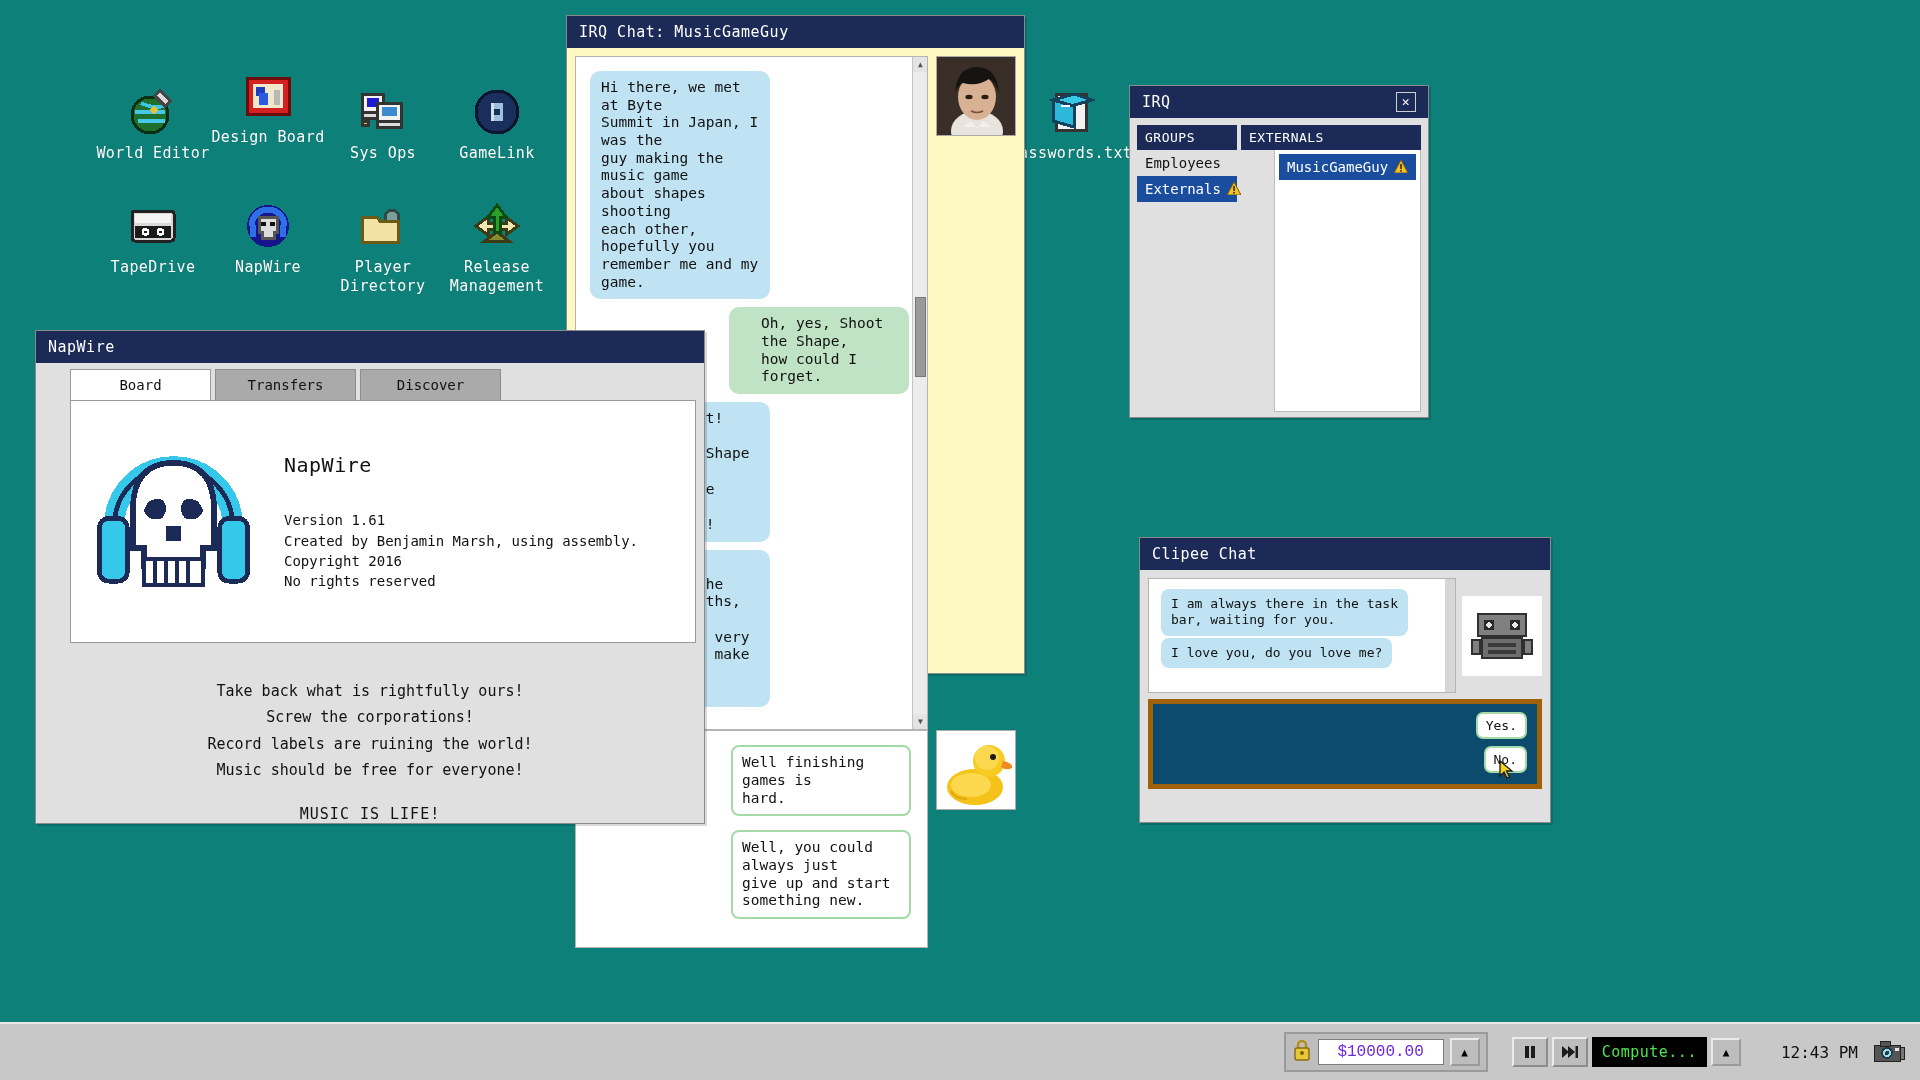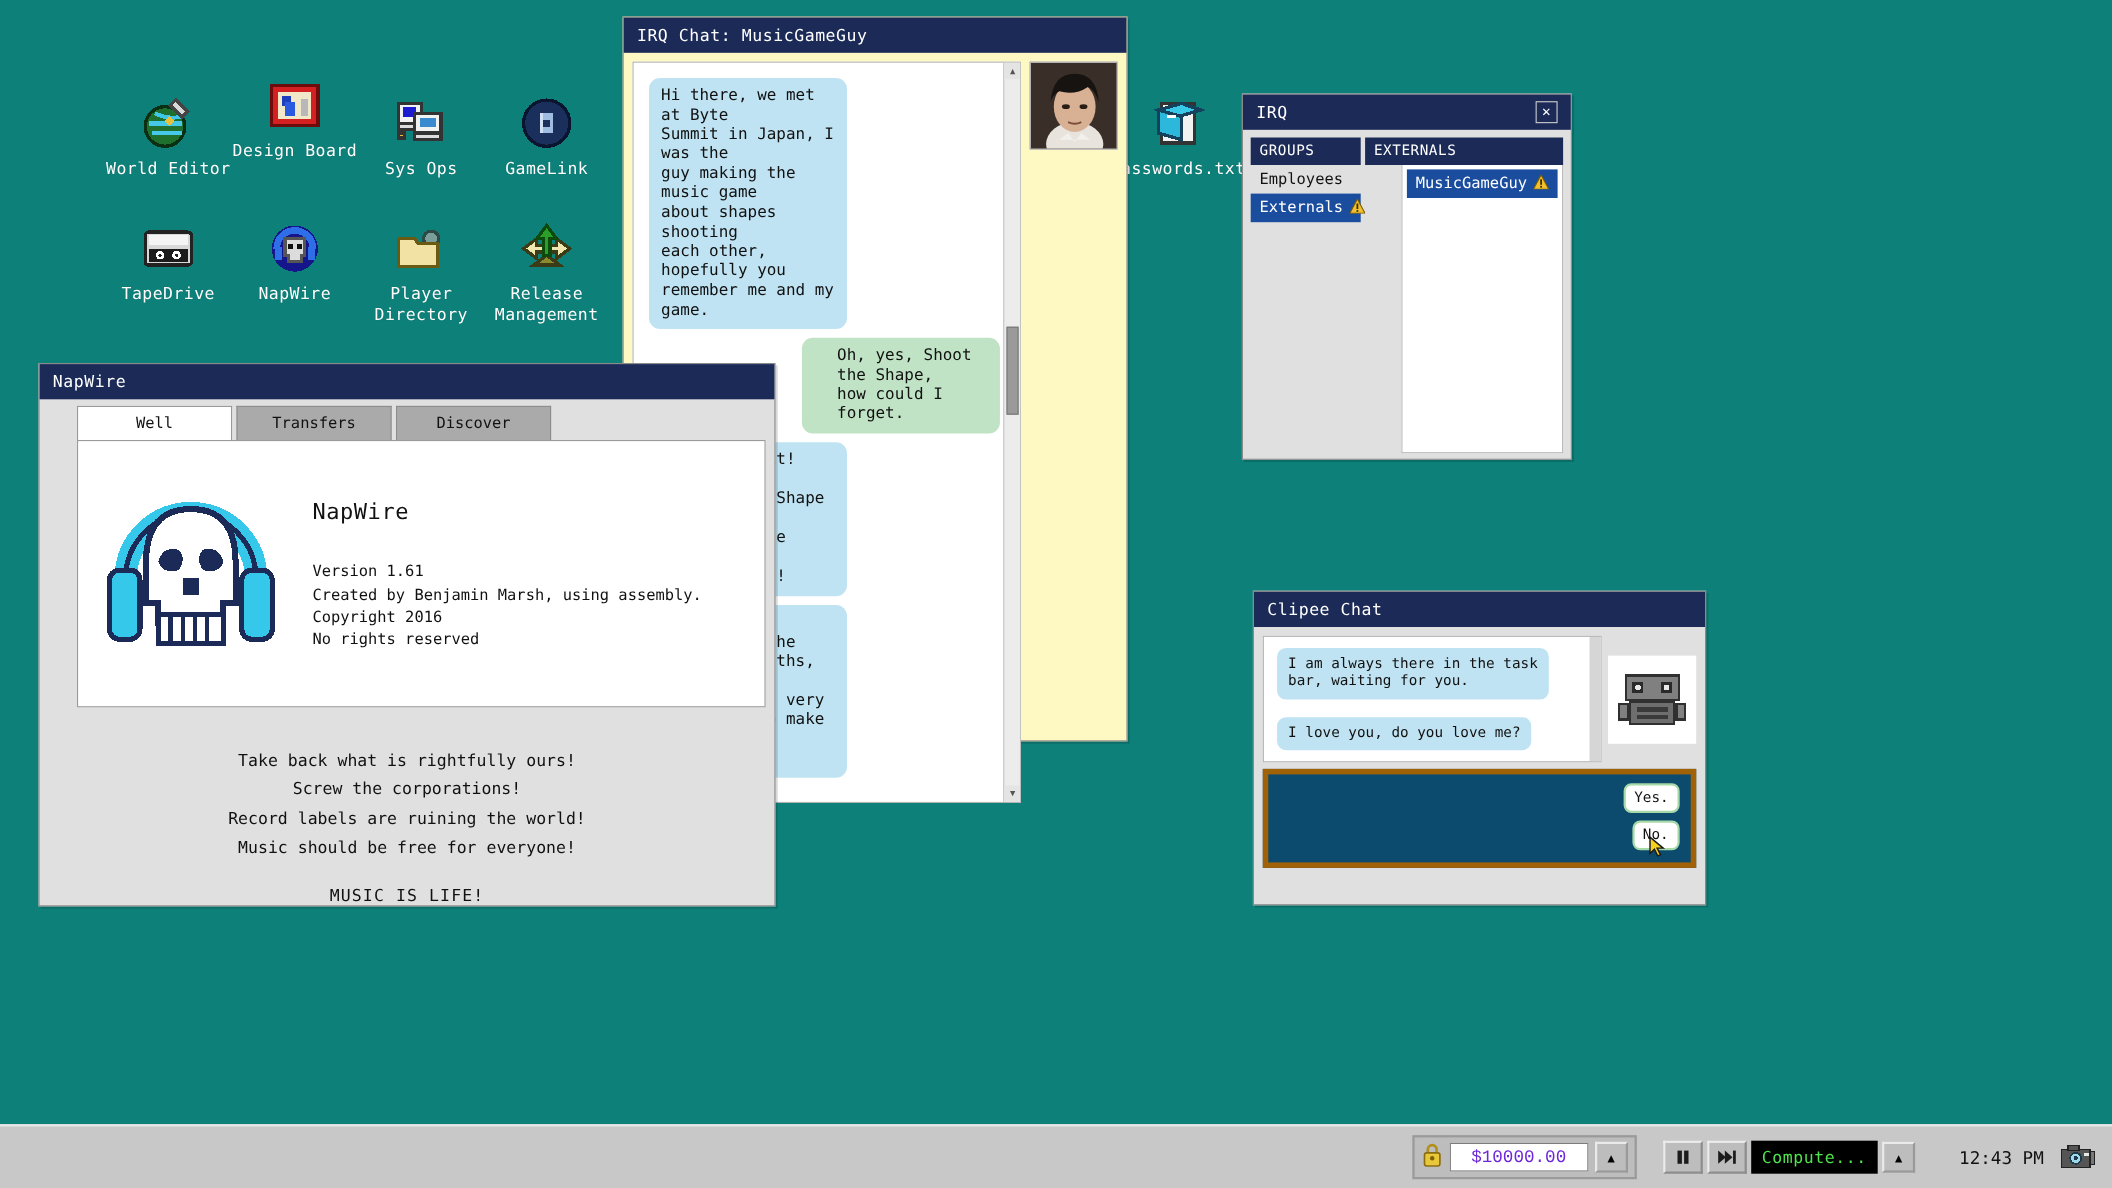--- a/index.html
+++ b/index.html
@@ -155,21 +155,21 @@
   #clipee { left: 1139px; top: 537px; width: 412px; height: 286px; }
   #clipee .cl-body { padding: 8px; }
   .cl-top { display: flex; height: 115px; }
   .cl-msgs {
     flex: 1; background: #ffffff; border: 1px solid #b4b4b4;
     padding: 10px 12px; position: relative; overflow: hidden; margin-right: 6px;
   }
   .cl-bubble {
     background: #bfe3f2; border-radius: 8px; padding: 7px 10px;
     font-size: 13px; line-height: 1.25; color: #111;
-    margin-bottom: 16px; display: inline-block; white-space: pre-line;
+    margin-bottom: 2px; display: inline-block; white-space: pre-line;
   }
   .cl-sb { position: absolute; right: 0; top: 0; bottom: 0; width: 10px; background: #d6d6d6; }
   .cl-avatar { width: 80px; height: 80px; flex: 0 0 80px; background: #ffffff; align-self: center; }
   .cl-replies {
     background: #0c4a6e; border: 5px solid #a16207; height: 90px;
     margin-top: 6px; padding: 8px 10px; position: relative;
   }
   .cl-reply {
     border: 2px solid #a6d9a8; border-radius: 7px; background: #fff;
     font-size: 13px; padding: 4px 8px; float: right; clear: both;
@@ -357,20 +357,27 @@
           <path d="M18 36 q2-26 22-26 q20 0 22 26 q-4-12-10-14 q-12 8-26 4 q-6 3-8 10z" fill="#171310"></path>
           <ellipse cx="32" cy="40" rx="3.6" ry="2.2" fill="#2a1d14"></ellipse>
           <ellipse cx="48" cy="40" rx="3.6" ry="2.2" fill="#2a1d14"></ellipse>
           <path d="M34 54 q6 3 12 0" stroke="#7a4f3a" stroke-width="1.6" fill="none"></path>
           <path d="M26 70 l8-6 6 8 6-8 8 6" fill="#f2f0ec"></path>
         </svg>
       </div>
     </div>
 
     <div class="chat-bottom">
+      <div class="reply-area">
+        <div class="reply">Well finishing games is
+hard.</div>
+        <div class="reply">Well, you could always just
+give up and start
+something new.</div>
+      </div>
       <div class="avatar-box">
         <svg viewBox="0 0 80 80" width="80" height="80">
           <rect width="80" height="80" fill="#ffffff"></rect>
           <ellipse cx="38" cy="56" rx="28" ry="18" fill="#f5c21a"></ellipse>
           <ellipse cx="34" cy="54" rx="20" ry="12" fill="#fcd84e"></ellipse>
           <circle cx="52" cy="30" r="16" fill="#f7ca24"></circle>
           <circle cx="50" cy="27" r="12" fill="#fcd84e"></circle>
           <circle cx="56" cy="26" r="3" fill="#1a1a1a"></circle>
           <path d="M66 30 q10 2 9 7 q-6 3-11-1 z" fill="#f08a1e"></path>
           <path d="M14 60 q4 8 16 8" stroke="#e0a810" stroke-width="2" fill="none"></path>
@@ -421,21 +428,21 @@
     </div>
   </div>
 </div>
 
 <div class="win" id="napwire">
   <div class="win-title">
     <span>NapWire</span>
   </div>
   <div class="nw-body">
     <div class="tabs">
-      <div class="tab active">Well</div>
+      <div class="tab active">Board</div>
       <div class="tab">Transfers</div>
       <div class="tab">Discover</div>
     </div>
     <div class="nw-panel">
       <svg class="nw-logo" viewBox="0 0 100 100" shape-rendering="crispEdges">
         <path d="M18 52 a32 32 0 0 1 64 0" stroke="#36c8ea" stroke-width="11" fill="none"></path>
         <path d="M18 52 a32 32 0 0 1 64 0" stroke="#1b2a57" stroke-width="2.5" fill="none"></path>
         <rect x="10" y="48" width="15" height="34" rx="5" fill="#36c8ea" stroke="#1b2a57" stroke-width="2.5"></rect>
         <rect x="75" y="48" width="15" height="34" rx="5" fill="#36c8ea" stroke="#1b2a57" stroke-width="2.5"></rect>
         <path d="M28 44 q0-26 22-26 q22 0 22 26 v20 h-6 v10 h-32 v-10 h-6 z" fill="#ffffff" stroke="#1b2a57" stroke-width="3"></path>

